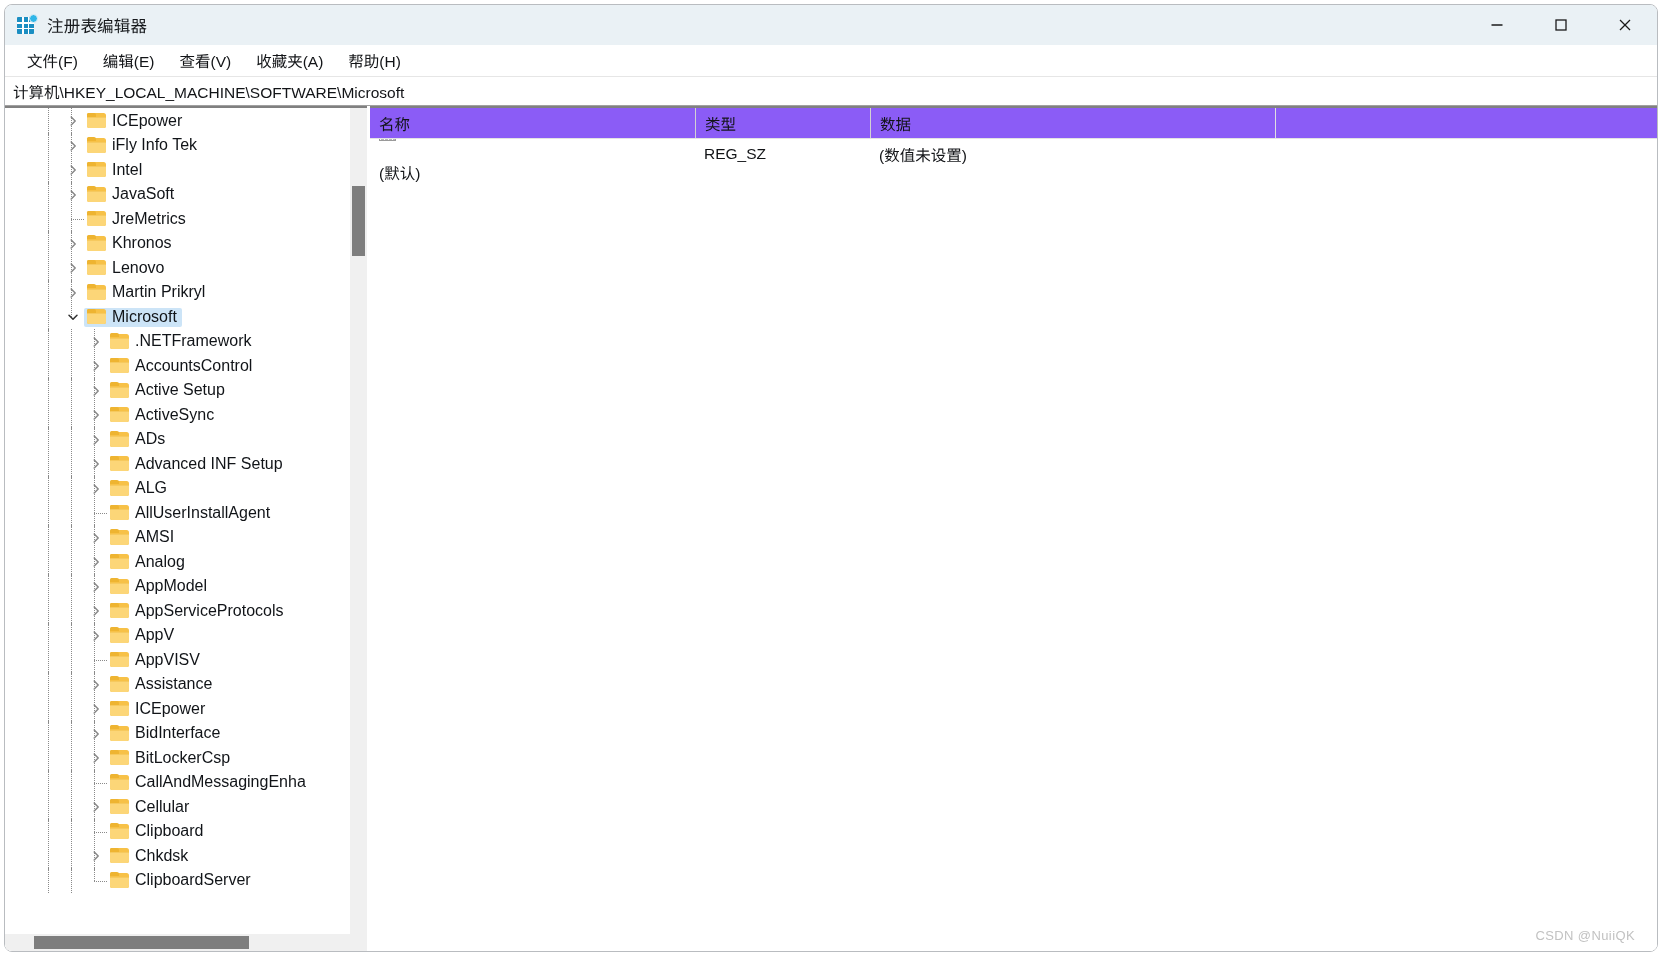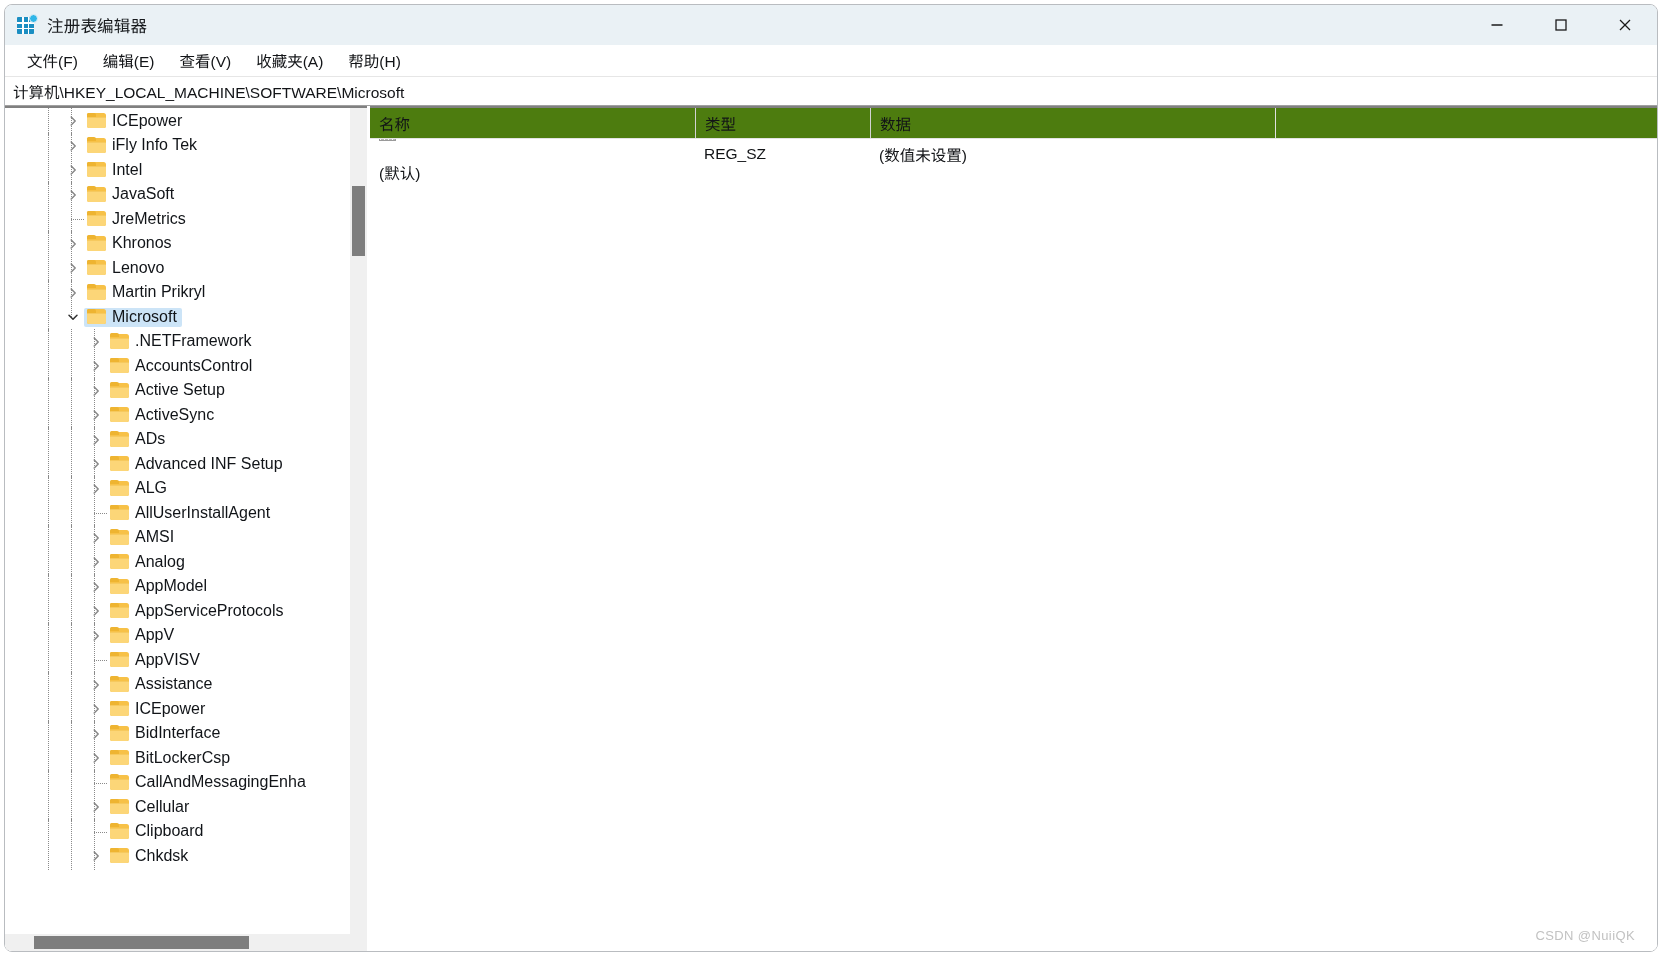--- a/index.html
+++ b/index.html
@@ -309,21 +309,21 @@
     background: #ffffff;
     border-top: 2px solid #808080;
     box-sizing: border-box;
     position: relative;
   }
   .value-header {
     height: 30px;
     flex: 0 0 30px;
     display: flex;
     position: relative;
-    background: #4d7c0f;
+    background: #8b5cf6;
     border-bottom: 1px solid #e3e3e3;
   }
   .vh-cell {
     position: relative;
     display: flex;
     align-items: center;
     font-size: 15.5px;
     color: #121417;
     padding-left: 9px;
     box-sizing: border-box;
@@ -1037,20 +1037,36 @@
                 </div>
                 <div class="node-body" style="margin-left: 102px;">
                   <span class="folder">
                     <span class="back"></span>
                     <span class="tab"></span>
                     <span class="front"></span>
                   </span>
                   <span class="node-label">Chkdsk</span>
                 </div>
               </div>
+              <div class="tree-row">
+                <div class="guides">
+                  <div class="guide-v" style="left: 43px;"></div>
+                  <div class="guide-v" style="left: 66px;"></div>
+                  <div class="guide-v half-top" style="left: 89px;"></div>
+                  <div class="guide-h" style="left: 89px; width: 13px;"></div>
+                </div>
+                <div class="node-body" style="margin-left: 102px;">
+                  <span class="folder">
+                    <span class="back"></span>
+                    <span class="tab"></span>
+                    <span class="front"></span>
+                  </span>
+                  <span class="node-label">ClipboardServer</span>
+                </div>
+              </div>
             </div>
           <div class="tree-vscroll">
             <div class="thumb" style="top:78px;height:70px;"></div>
           </div>
         </div>
         <div class="tree-hscroll">
           <div class="thumb" style="left:29px;width:215px;"></div>
         </div>
       </div>
 

